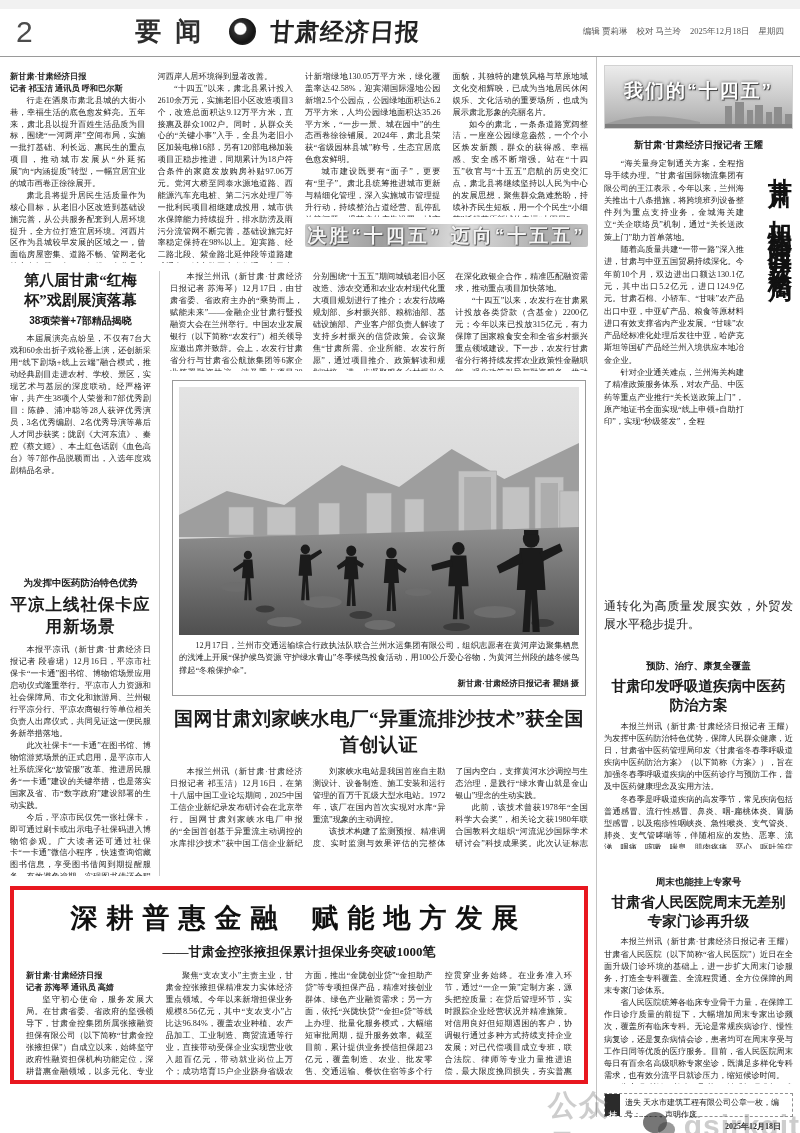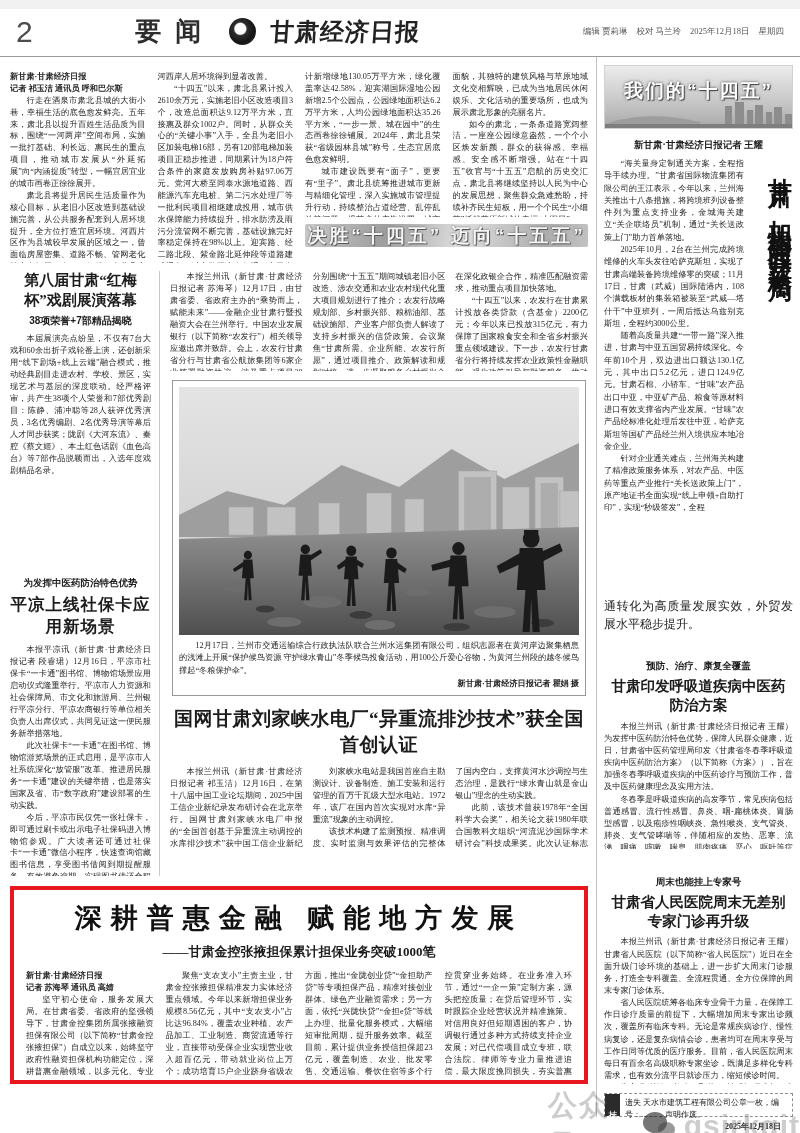--- a/index.html
+++ b/index.html
@@ -55,21 +55,21 @@
   .lj .c3 { height:84px; }
 
   .photo-block { border:1px solid #999; margin:9px 2px 10px; padding:6px; background:#fff; }
   .photo-svg svg { display:block; width:100%; height:248px; }
   .photo-caption { font-size:8.2px; line-height:1.5; margin-top:5px; text-align:justify; text-indent:2em; }
   .photo-credit { text-align:right; font-weight:700; font-size:8.2px; margin-top:1px; }
   .lj-title { font-size:19px; font-weight:900; text-align:center; margin:2px 0 8px; letter-spacing:0.5px; }
 
   
   .red-box { border:4px solid #e8171f; margin:10px 0 0 0; padding:10px 12px 8px; height:198px; }
-  .rb-title { font-family:Liberation Sans, sans-serif; font-weight:900; font-size:27px; text-align:center; letter-spacing:9px; color:#111; }
+  .rb-title { font-family:Liberation Mono, monospace; font-weight:900; font-size:27px; text-align:center; letter-spacing:9px; color:#111; }
   .rb-sub { font-size:13px; font-weight:700; text-align:center; margin:7px 0 9px; }
   .rb-cols { display:flex; gap:12px; }
   .rb-col { width:25%; font-size:8.2px; line-height:1.46; text-align:justify; height:108px; overflow:hidden; color:#262626; }
 
   
   .wm45-banner { position:relative; height:64px; background:linear-gradient(180deg,#ececec,#bfbfbf 70%,#a8a8a8); border:1px solid #d2d2d2; display:flex; align-items:center; justify-content:center; font-family:"Liberation Sans","DejaVu Sans",sans-serif; font-weight:900; font-size:19px; color:#fff; letter-spacing:2px; text-shadow:0 0 3px #3f3f3f,1px 1px 0 #515151; overflow:hidden; }
   .wm45-banner .txt { position:relative; z-index:2; margin-bottom:12px; }
   .skyline { position:absolute; left:0; right:0; bottom:0; height:26px; z-index:1; }
   .rz-byline { font-weight:700; font-size:9.5px; text-align:center; margin:10px 0 6px; }
   .a1wrap { display:flex; gap:5px; }
@@ -330,21 +330,20 @@
             <rect x="180" y="12" width="7" height="14"></rect>
           </g>
           <path d="M0,22 C30,12 60,12 95,20 L95,26 L0,26 Z" fill="#9d9d9d"></path>
           <rect x="0" y="22" width="190" height="4" fill="#7e7e7e"></rect>
         </svg>
       </div>
       <div class="rz-byline">新甘肃·甘肃经济日报记者 王耀</div>
       <div class="a1wrap">
         <div class="a1text">
           <p>“海关量身定制通关方案，全程指导手续办理。”甘肃省国际物流集团有限公司的王江表示，今年以来，兰州海关推出十八条措施，将跨境班列设备整件列为重点支持业务，金城海关建立“关企联络员”机制，通过“关长送政策上门”助力首单落地。</p>
-          <p>2025年10月，2台在兰州完成跨境维修的火车头发往哈萨克斯坦，实现了甘肃高端装备跨境维修零的突破；11月17日，甘肃（武威）国际陆港内，108个满载板材的集装箱被装至“武威—塔什干”中亚班列，一周后抵达乌兹别克斯坦，全程约3000公里。</p>
           <p>随着高质量共建“一带一路”深入推进，甘肃与中亚五国贸易持续深化。今年前10个月，双边进出口额达130.1亿元，其中出口5.2亿元，进口124.9亿元。甘肃石棉、小轿车、“甘味”农产品出口中亚，中亚矿产品、粮食等原材料进口有效支撑省内产业发展。“甘味”农产品经标准化处理后发往中亚，哈萨克斯坦等国矿产品经兰州入境供应本地冶金企业。</p>
           <p>针对企业通关难点，兰州海关构建了精准政策服务体系，对农产品、中医药等重点产业推行“关长送政策上门”，原产地证书全面实现“线上申领+自助打印”，实现“秒级签发”，全程</p>
         </div>
         <div class="vtitle">甘肃：加快构建向西开放新格局</div>
       </div>
       <div class="a1tail">
         <p class="cont">通转化为高质量发展实效，外贸发展水平稳步提升。</p>
       </div>
 
       <div class="rz-art">

